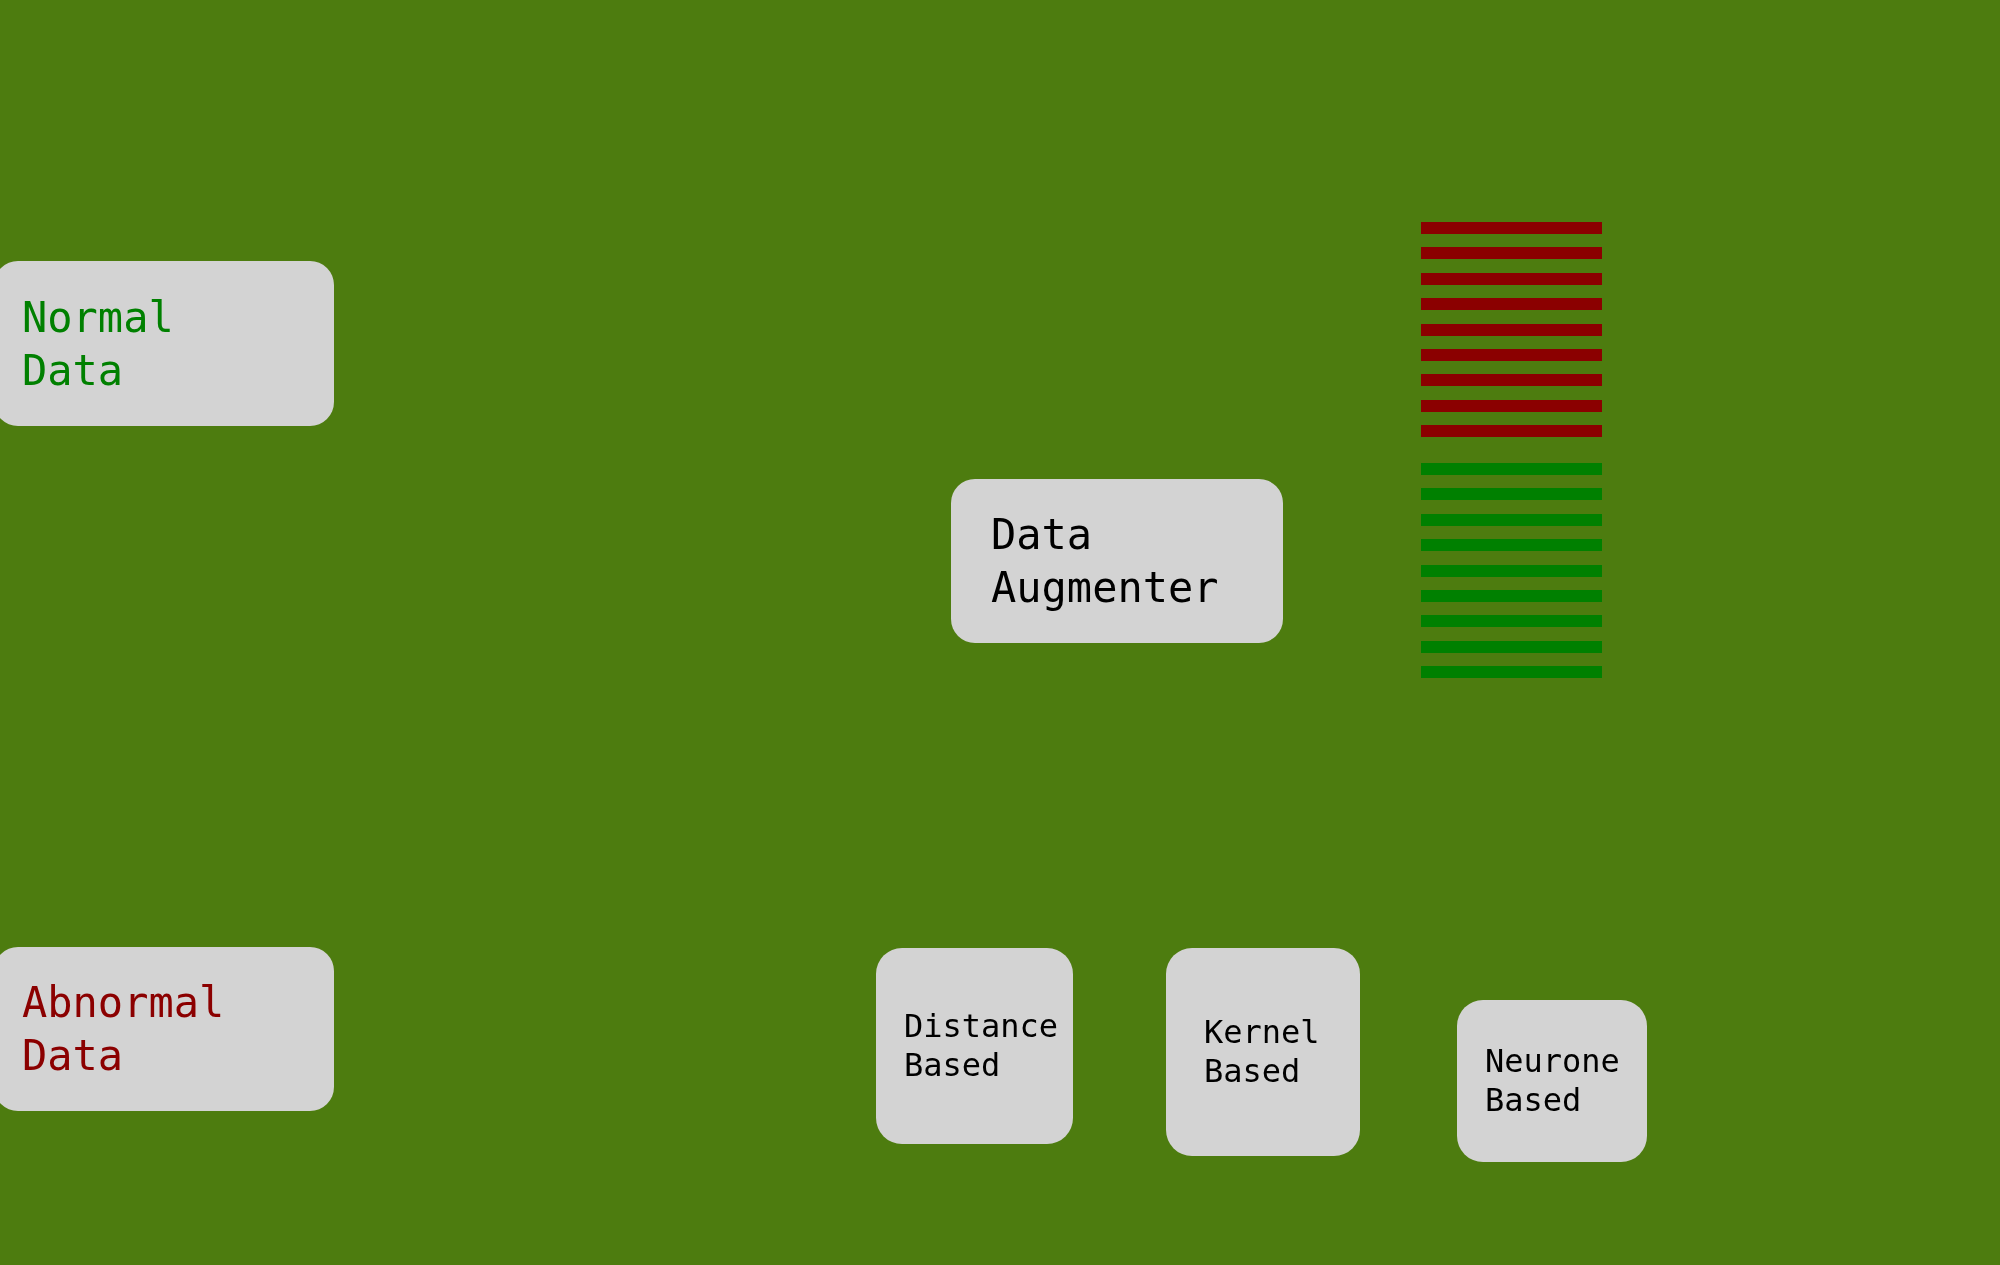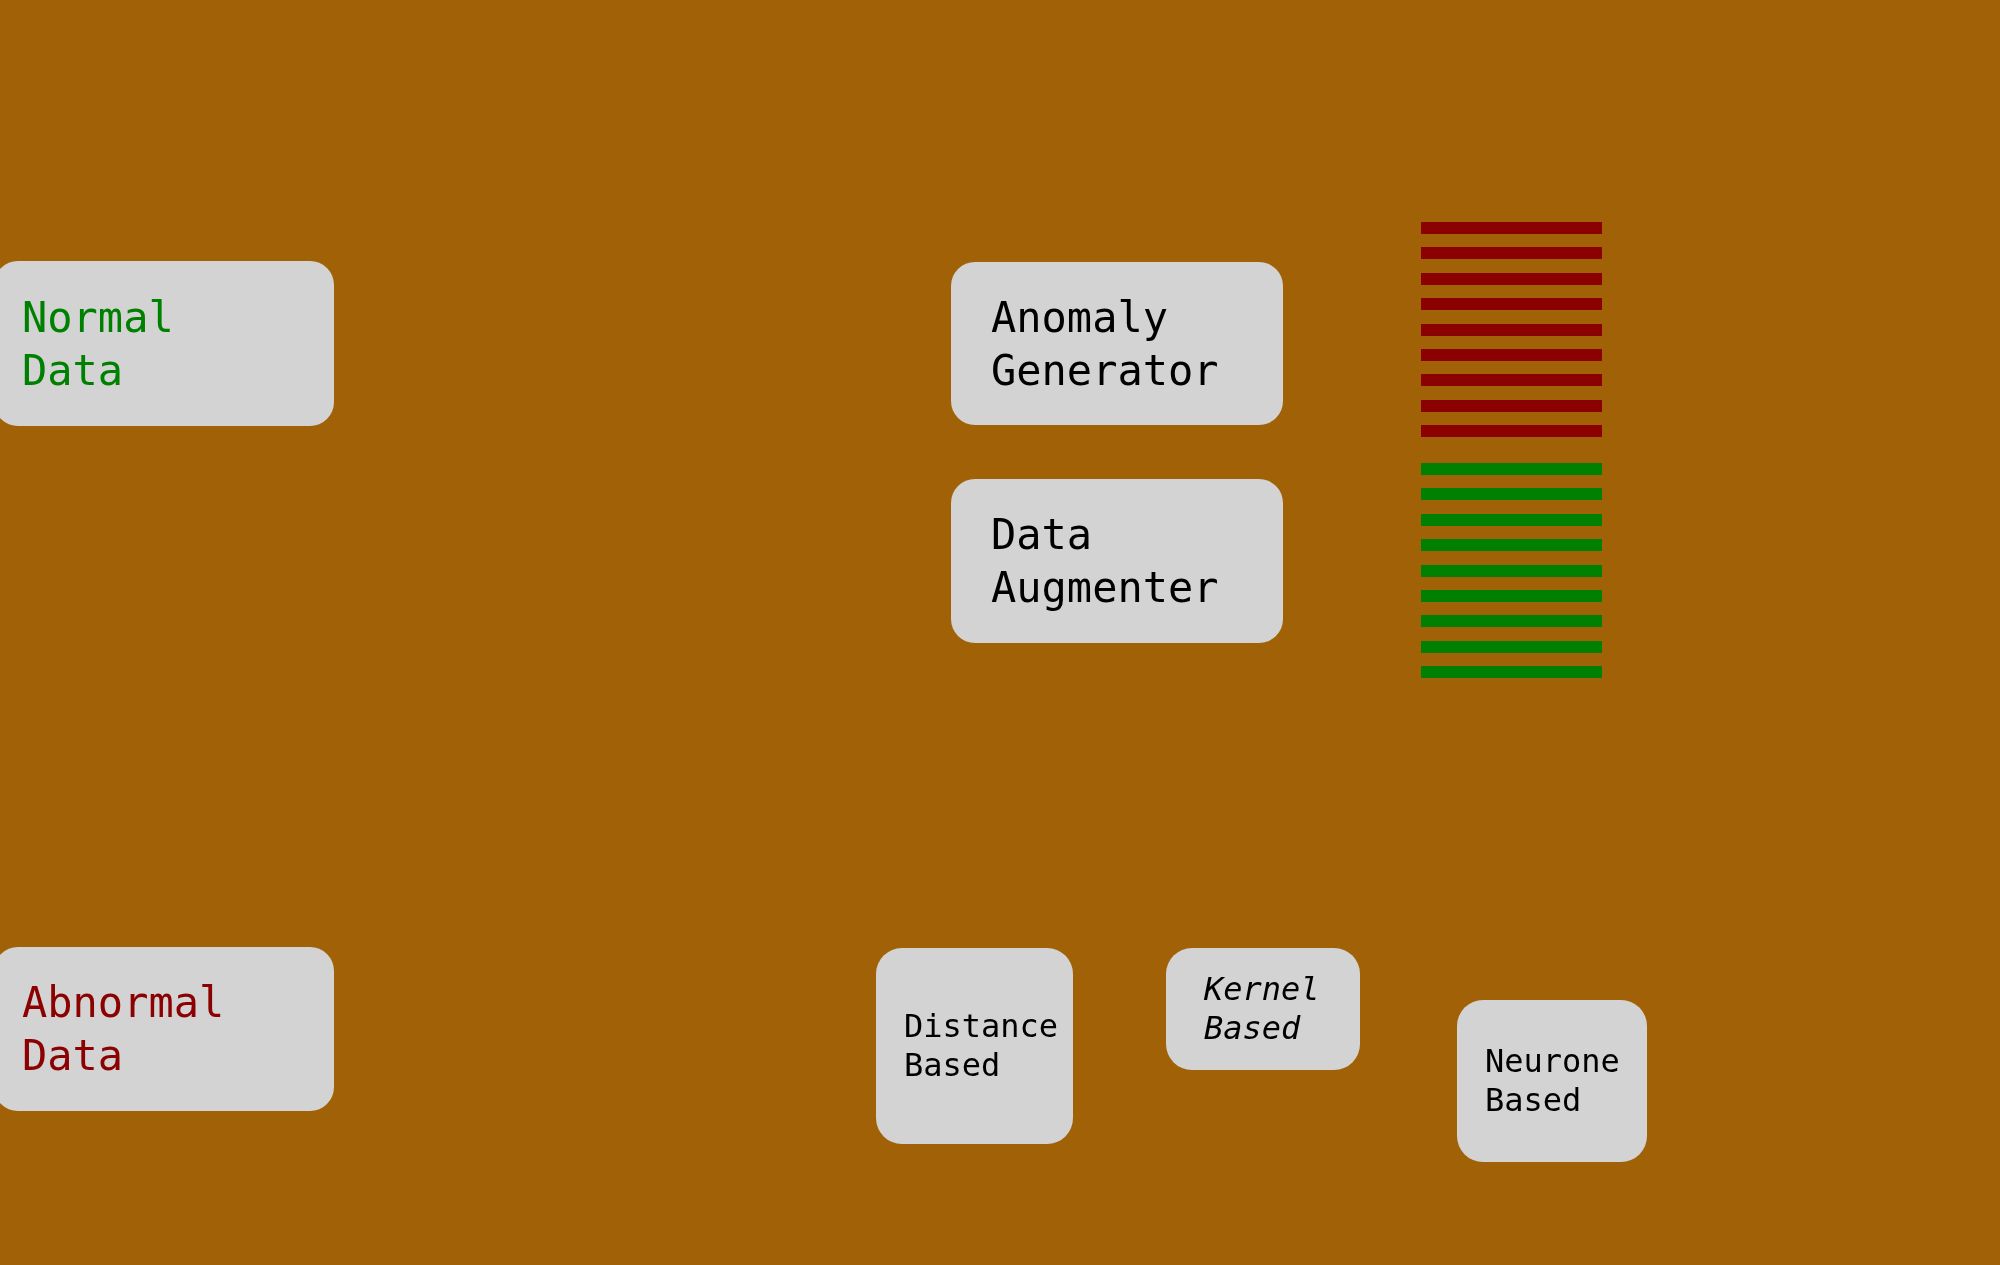--- a/index.html
+++ b/index.html
@@ -4,21 +4,21 @@
 <style>
   html, body {
     margin: 0;
     padding: 0;
     background: #000;
   }
   #canvas {
     position: relative;
     width: 2000px;
     height: 1265px;
-    background: #a16207;
+    background: #4d7c0f;
     overflow: hidden;
     font-family: "DejaVu Sans Mono", "Liberation Mono", monospace;
   }
   .box {
     position: absolute;
     background: #d3d3d3;
     display: flex;
     flex-direction: column;
     justify-content: center;
     white-space: pre-line;
@@ -32,21 +32,21 @@
   .box-sm {
     border-radius: 26px;
     font-size: 32px;
     line-height: 39px;
   }
   #box-normal    { left: -6px;   top: 261px; width: 340px; height: 165px; padding-left: 28px; }
   #box-abnormal  { left: -6px;   top: 947px; width: 340px; height: 164px; padding-left: 28px; }
   #box-anomgen   { left: 951px;  top: 262px; width: 332px; height: 163px; padding-left: 40px; }
   #box-dataaug   { left: 951px;  top: 479px; width: 332px; height: 164px; padding-left: 40px; }
   #box-distance  { left: 876px;  top: 948px; width: 197px; height: 196px; padding-left: 28px; }
-  #box-kernel    { left: 1166px; top: 948px; width: 194px; height: 122px; padding-left: 38px; font-style: italic; }
+  #box-kernel    { left: 1166px; top: 948px; width: 194px; height: 208px; padding-left: 38px; }
   #box-neurone   { left: 1457px; top: 1000px; width: 190px; height: 162px; padding-left: 28px; }
 
   .stack {
     position: absolute;
     left: 1421px;
     display: flex;
     flex-direction: column;
     gap: 13.4px;
   }
   #stack-abnormal { top: 222px; }
@@ -60,22 +60,20 @@
 <body>
 
 <div id="canvas">
 
   <div class="box box-lg" id="box-normal" style="color: rgb(0, 128, 0);">Normal
 Data</div>
 
   <div class="box box-lg" id="box-abnormal" style="color: rgb(139, 0, 0);">Abnormal
 Data</div>
 
-  <div class="box box-lg" id="box-anomgen" style="color: rgb(0, 0, 0);">Anomaly
-Generator</div>
 
   <div class="box box-lg" id="box-dataaug" style="color: rgb(0, 0, 0);">Data
 Augmenter</div>
 
   <div class="stack" id="stack-abnormal">
       <div class="bar" style="background: rgb(139, 0, 0);"></div>
       <div class="bar" style="background: rgb(139, 0, 0);"></div>
       <div class="bar" style="background: rgb(139, 0, 0);"></div>
       <div class="bar" style="background: rgb(139, 0, 0);"></div>
       <div class="bar" style="background: rgb(139, 0, 0);"></div>

